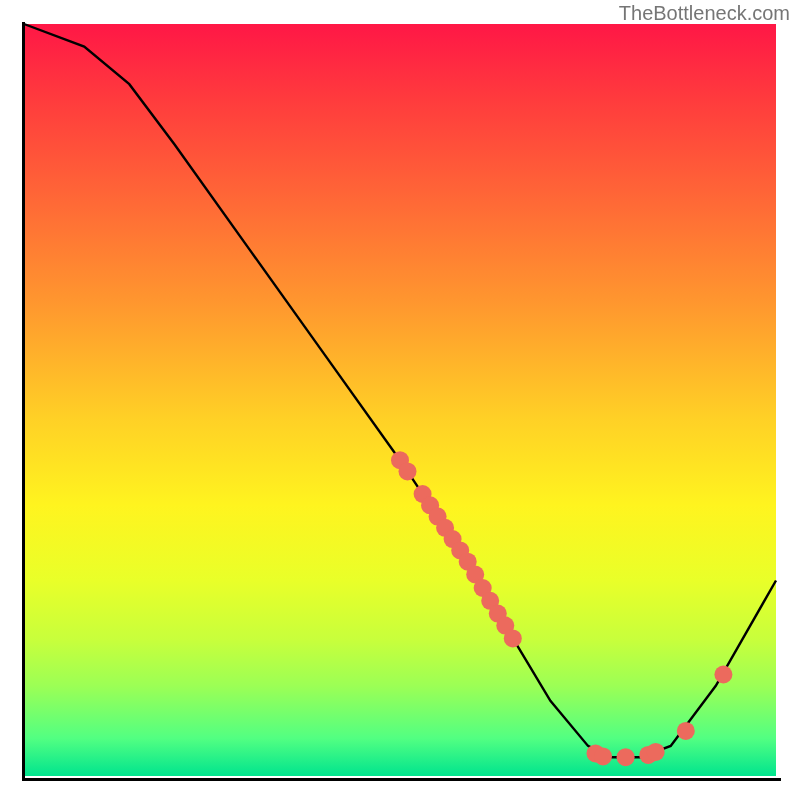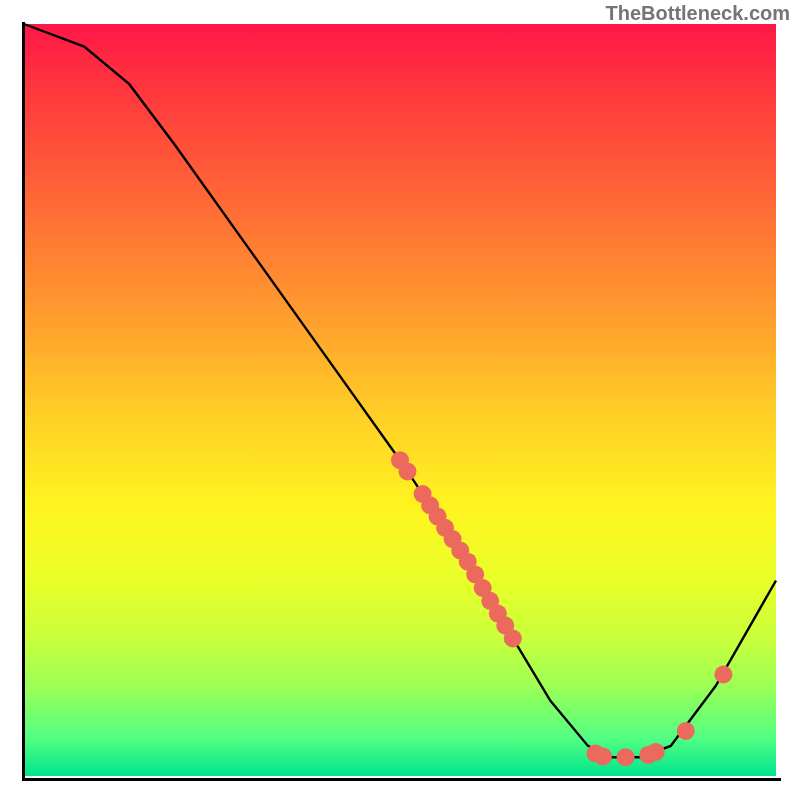--- a/index.html
+++ b/index.html
@@ -14,21 +14,21 @@
   .wrap {
     position: relative;
     width: 800px;
     height: 800px;
   }
   .attribution {
     position: absolute;
     top: 2px;
     right: 10px;
     font-size: 20px;
-    font-weight: bold;
+    font-weight: normal;
     color: #757575;
   }
   
   .plot {
     position: absolute;
     left: 24px;
     top: 24px;
     width: 752px;
     height: 752px;
     

